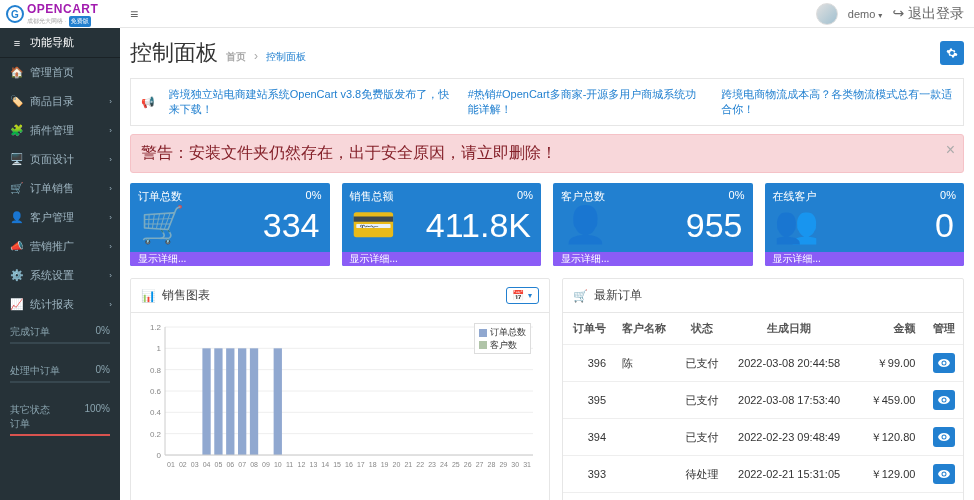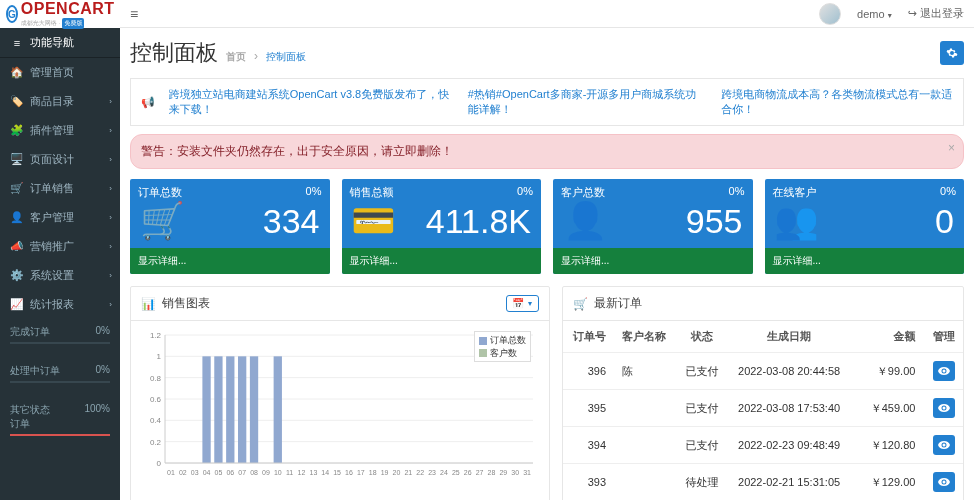--- a/index.html
+++ b/index.html
@@ -1,59 +1,59 @@
 <!DOCTYPE html>
 <html><head>
 <meta charset="utf-8">
 <style>
 * { box-sizing: border-box; margin: 0; padding: 0; }
 body { font-family: -apple-system, "Helvetica Neue", Arial, sans-serif; font-size: 12px; color: #333; background: #fff; width: 974px; height: 500px; overflow: hidden; position: relative; }
 .sidebar { position: absolute; top: 0; left: 0; bottom: 0; width: 120px; background: #263238; color: #9eb5c1; }
 .brand { background: #fff; padding: 4px 6px; height: 28px; display: flex; align-items: center; }
 .brand-dot { width: 18px; height: 18px; border: 2px solid #2280d0; border-radius: 50%; display: inline-flex; align-items: center; justify-content: center; color: #2280d0; font-weight: bold; margin-right: 3px; font-size: 10px; }
-.brand-text { font-size: 16px; font-weight: bold; color: #b91c1c; letter-spacing: 0.5px; }
+.brand-text { font-size: 12px; font-weight: bold; color: #a21caf; letter-spacing: 0.5px; }
 .brand-sub { font-size: 6px; color: #aaa; }
 .brand-tag { background: #2280d0; color: #fff; font-size: 6px; padding: 1px 2px; border-radius: 2px; margin-left: 2px; }
 .nav-header { display: flex; align-items: center; padding: 7px 10px; font-size: 11px; color: #fff; border-bottom: 1px solid #1a2226; }
 .nav-item { display: flex; align-items: center; padding: 7px 10px; cursor: pointer; font-size: 11px; position: relative; }
 .nav-icon { width: 14px; margin-right: 6px; display: inline-flex; justify-content: center; }
 .nav-caret { position: absolute; right: 8px; font-size: 8px; color: #9eb5c1; }
 .progress-block { padding: 6px 10px; font-size: 10px; color: #8aa4af; }
 .progress-row { display: flex; justify-content: space-between; margin-bottom: 3px; gap: 28px; }
 .progress-bar { height: 2px; background: #37474f; margin-bottom: 8px; }
 .progress-fill { height: 100%; }
 
 .header { position: absolute; left: 120px; right: 0; top: 0; height: 28px; background: #fff; border-bottom: 1px solid #e6e6e6; display: flex; align-items: center; justify-content: space-between; padding: 0 10px; }
 .burger { cursor: pointer; font-size: 14px; color: #666; }
-.header-right { display: flex; align-items: center; gap: 16px; }
+.header-right { display: flex; align-items: center; gap: 10px; }
 .avatar { width: 22px; height: 22px; border-radius: 50%; background: linear-gradient(135deg, #e0e0e0, #a0c0d0); border: 1px solid #ddd; }
 .user-name { font-size: 11px; color: #666; }
-.logout { font-size: 11px; color: #666; cursor: pointer; }
+.logout { font-size: 14px; color: #666; cursor: pointer; }
 
 .content { position: absolute; left: 120px; right: 0; top: 28px; bottom: 0; overflow: auto; padding: 10px; }
 .title-row { display: flex; align-items: center; justify-content: space-between; margin-bottom: 10px; }
 .title-left { display: flex; align-items: baseline; gap: 8px; }
 .page-title { font-size: 22px; font-weight: 300; color: #333; }
 .crumb { font-size: 10px; color: #2280d0; }
 .crumb-sep { color: #aaa; }
 .crumb-muted { color: #aaa; font-weight: bold; }
 .btn-gear { background: #2280d0; color: #fff; border: none; border-radius: 3px; width: 24px; height: 24px; cursor: pointer; display:flex; align-items:center; justify-content:center; }
 
 .notice { border: 1px solid #e6e6e6; background: #fff; padding: 8px 10px; margin-bottom: 8px; font-size: 11px; color: #444; display: flex; align-items: center; gap: 14px; }
 .notice a { color: #2280d0; text-decoration: none; }
-.alert { background: #f8d7da; color: #842029; border: 1px solid #f5c2c7; padding: 8px 10px; font-size: 12px; border-radius: 12px; margin-bottom: 10px; position: relative; }
+.alert { background: #f8d7da; color: #842029; border: 1px solid #f5c2c7; padding: 8px 10px; font-size: 16px; border-radius: 3px; margin-bottom: 10px; position: relative; }
 .alert-close { position: absolute; right: 8px; top: 6px; cursor: pointer; color: #aaa; }
 
 .tiles { display: flex; gap: 12px; margin-bottom: 12px; }
 .tile { flex: 1; background: #2280d0; color: #fff; border-radius: 2px; overflow: hidden; position: relative; }
 .tile-top { display: flex; justify-content: space-between; padding: 6px 8px 0; font-size: 11px; }
 .tile-body { display: flex; align-items: center; justify-content: space-between; padding: 0 10px 6px; }
 .tile-icon-big { font-size: 36px; opacity: 0.9; }
 .tile-val { font-size: 34px; font-weight: 300; }
-.tile-footer { background: #15803d; padding: 6px 8px; font-size: 10px; cursor: pointer; }
+.tile-footer { background: #8b5cf6; padding: 0 8px; font-size: 10px; cursor: pointer; }
 
 .panels { display: flex; gap: 12px; }
 .panel { border: 1px solid #e6e6e6; border-radius: 2px; }
 .panel-chart { width: 420px; }
 .panel-orders { flex: 1; }
 .panel-head { padding: 8px 10px; border-bottom: 1px solid #e6e6e6; display: flex; justify-content: space-between; align-items: center; font-size: 12px; color: #444; }
 .panel-head .left { display:flex; align-items:center; gap:6px; }
 .cal-btn { border: 1px solid #2280d0; color: #2280d0; background:#fff; border-radius:3px; padding:2px 6px; font-size:10px; cursor:pointer; display:flex; gap:3px; align-items:center;}
 .chart-area { padding: 8px 10px 12px; position: relative; }
 .legend { position:absolute; right:18px; top:10px; font-size:9px; border:1px solid #ddd; background:#fff; padding:2px 4px; line-height:1.4;}

